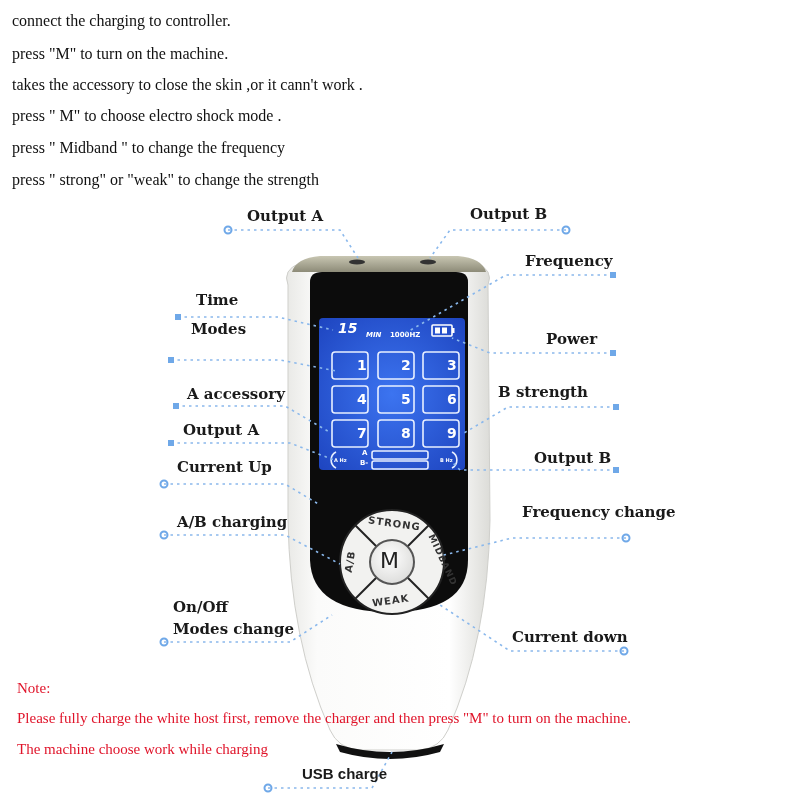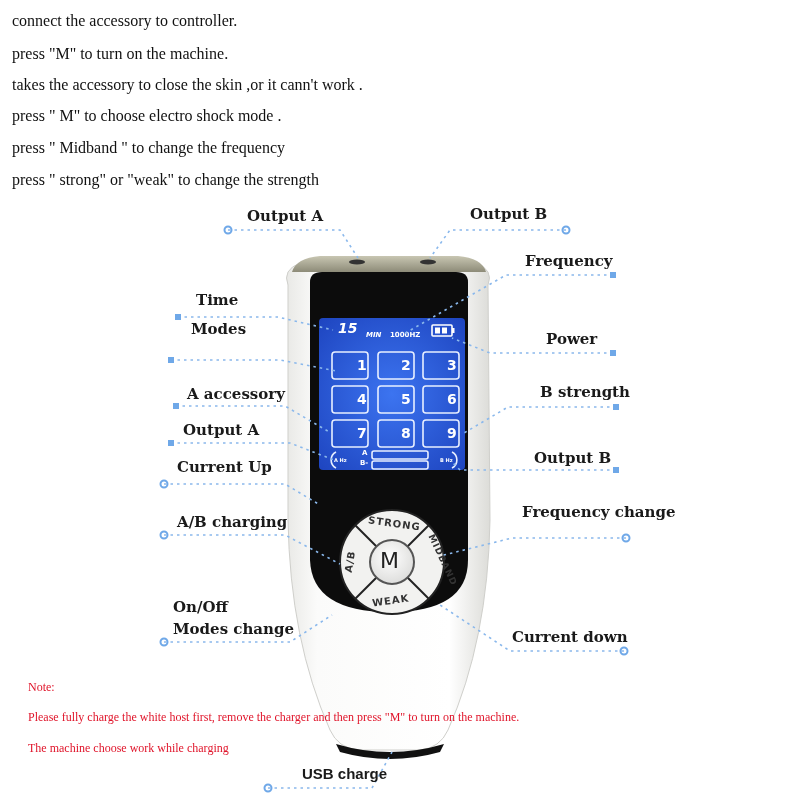--- a/index.html
+++ b/index.html
@@ -1,29 +1,29 @@
 <!DOCTYPE html>
 <html><head>
 <meta charset="utf-8">
 <style>
   html,body{margin:0;padding:0;background:#fff;}
   body{width:800px;height:800px;position:relative;overflow:hidden;font-family:"Liberation Serif",serif;}
   .instr{position:absolute;left:12px;font-family:"Liberation Serif",serif;font-size:16px;color:#111;white-space:nowrap;}
   .lbl{position:absolute;font-family:"DejaVu Serif",serif;font-weight:bold;font-size:15px;color:#1a1a1a;white-space:nowrap;line-height:18px;}
-  .note{position:absolute;left:28px;font-family:"Liberation Serif",serif;font-size:12px;color:#e0142a;white-space:nowrap;}
+  .note{position:absolute;left:17px;font-family:"Liberation Serif",serif;font-size:15px;color:#e0142a;white-space:nowrap;}
   svg.lines{position:absolute;left:0;top:0;}
   #device{position:absolute;left:0;top:0;}
   .lcd-text{position:absolute;color:#fff;font-family:"DejaVu Sans",sans-serif;font-weight:bold;}
   .key{position:absolute;font-family:"DejaVu Sans",sans-serif;font-size:10px;color:#333;font-weight:bold;letter-spacing:1px;}
 </style>
 </head>
 <body>
 
 <div>
-  <div class="instr" style="top:12px">connect the accessory to controller.</div>
+  <div class="instr" style="top:12px">connect the charging to controller.</div>
   <div class="instr" style="top:45px">press "M"  to turn on the machine.</div>
   <div class="instr" style="top:76px">takes the accessory to close the skin ,or it cann't work .</div>
   <div class="instr" style="top:107px">press " M" to choose electro shock mode .</div>
   <div class="instr" style="top:139px">press " Midband " to change the frequency</div>
   <div class="instr" style="top:171px">press " strong" or "weak" to change the strength</div>
 </div>
 
 <svg id="device" width="800" height="800">
   <defs>
     <linearGradient id="bodyGrad" x1="0" x2="1" y1="0" y2="0">
@@ -150,21 +150,21 @@
     <rect x="168" y="440" width="6" height="6"></rect>
   </g>
 </svg>
 
 <div class="lbl" style="left:247px;top:207px">Output A</div>
 <div class="lbl" style="left:470px;top:205px">Output B</div>
 <div class="lbl" style="left:525px;top:252px">Frequency</div>
 <div class="lbl" style="left:196px;top:291px">Time</div>
 <div class="lbl" style="left:546px;top:330px">Power</div>
 <div class="lbl" style="left:191px;top:320px">Modes</div>
-<div class="lbl" style="left:540px;top:383px">B strength</div>
+<div class="lbl" style="left:498px;top:383px">B strength</div>
 <div class="lbl" style="left:187px;top:385px">A accessory</div>
 <div class="lbl" style="left:183px;top:421px">Output A</div>
 <div class="lbl" style="left:534px;top:449px">Output B</div>
 <div class="lbl" style="left:177px;top:458px">Current Up</div>
 <div class="lbl" style="left:522px;top:503px">Frequency change</div>
 <div class="lbl" style="left:177px;top:513px">A/B charging</div>
 <div class="lbl" style="left:173px;top:598px">On/Off</div>
 <div class="lbl" style="left:173px;top:620px">Modes change</div>
 <div class="lbl" style="left:512px;top:628px">Current down</div>
 <div class="lbl" style="left:274px;top:765px;font-family:'Liberation Sans',sans-serif;margin-left:28px;">USB charge</div>

